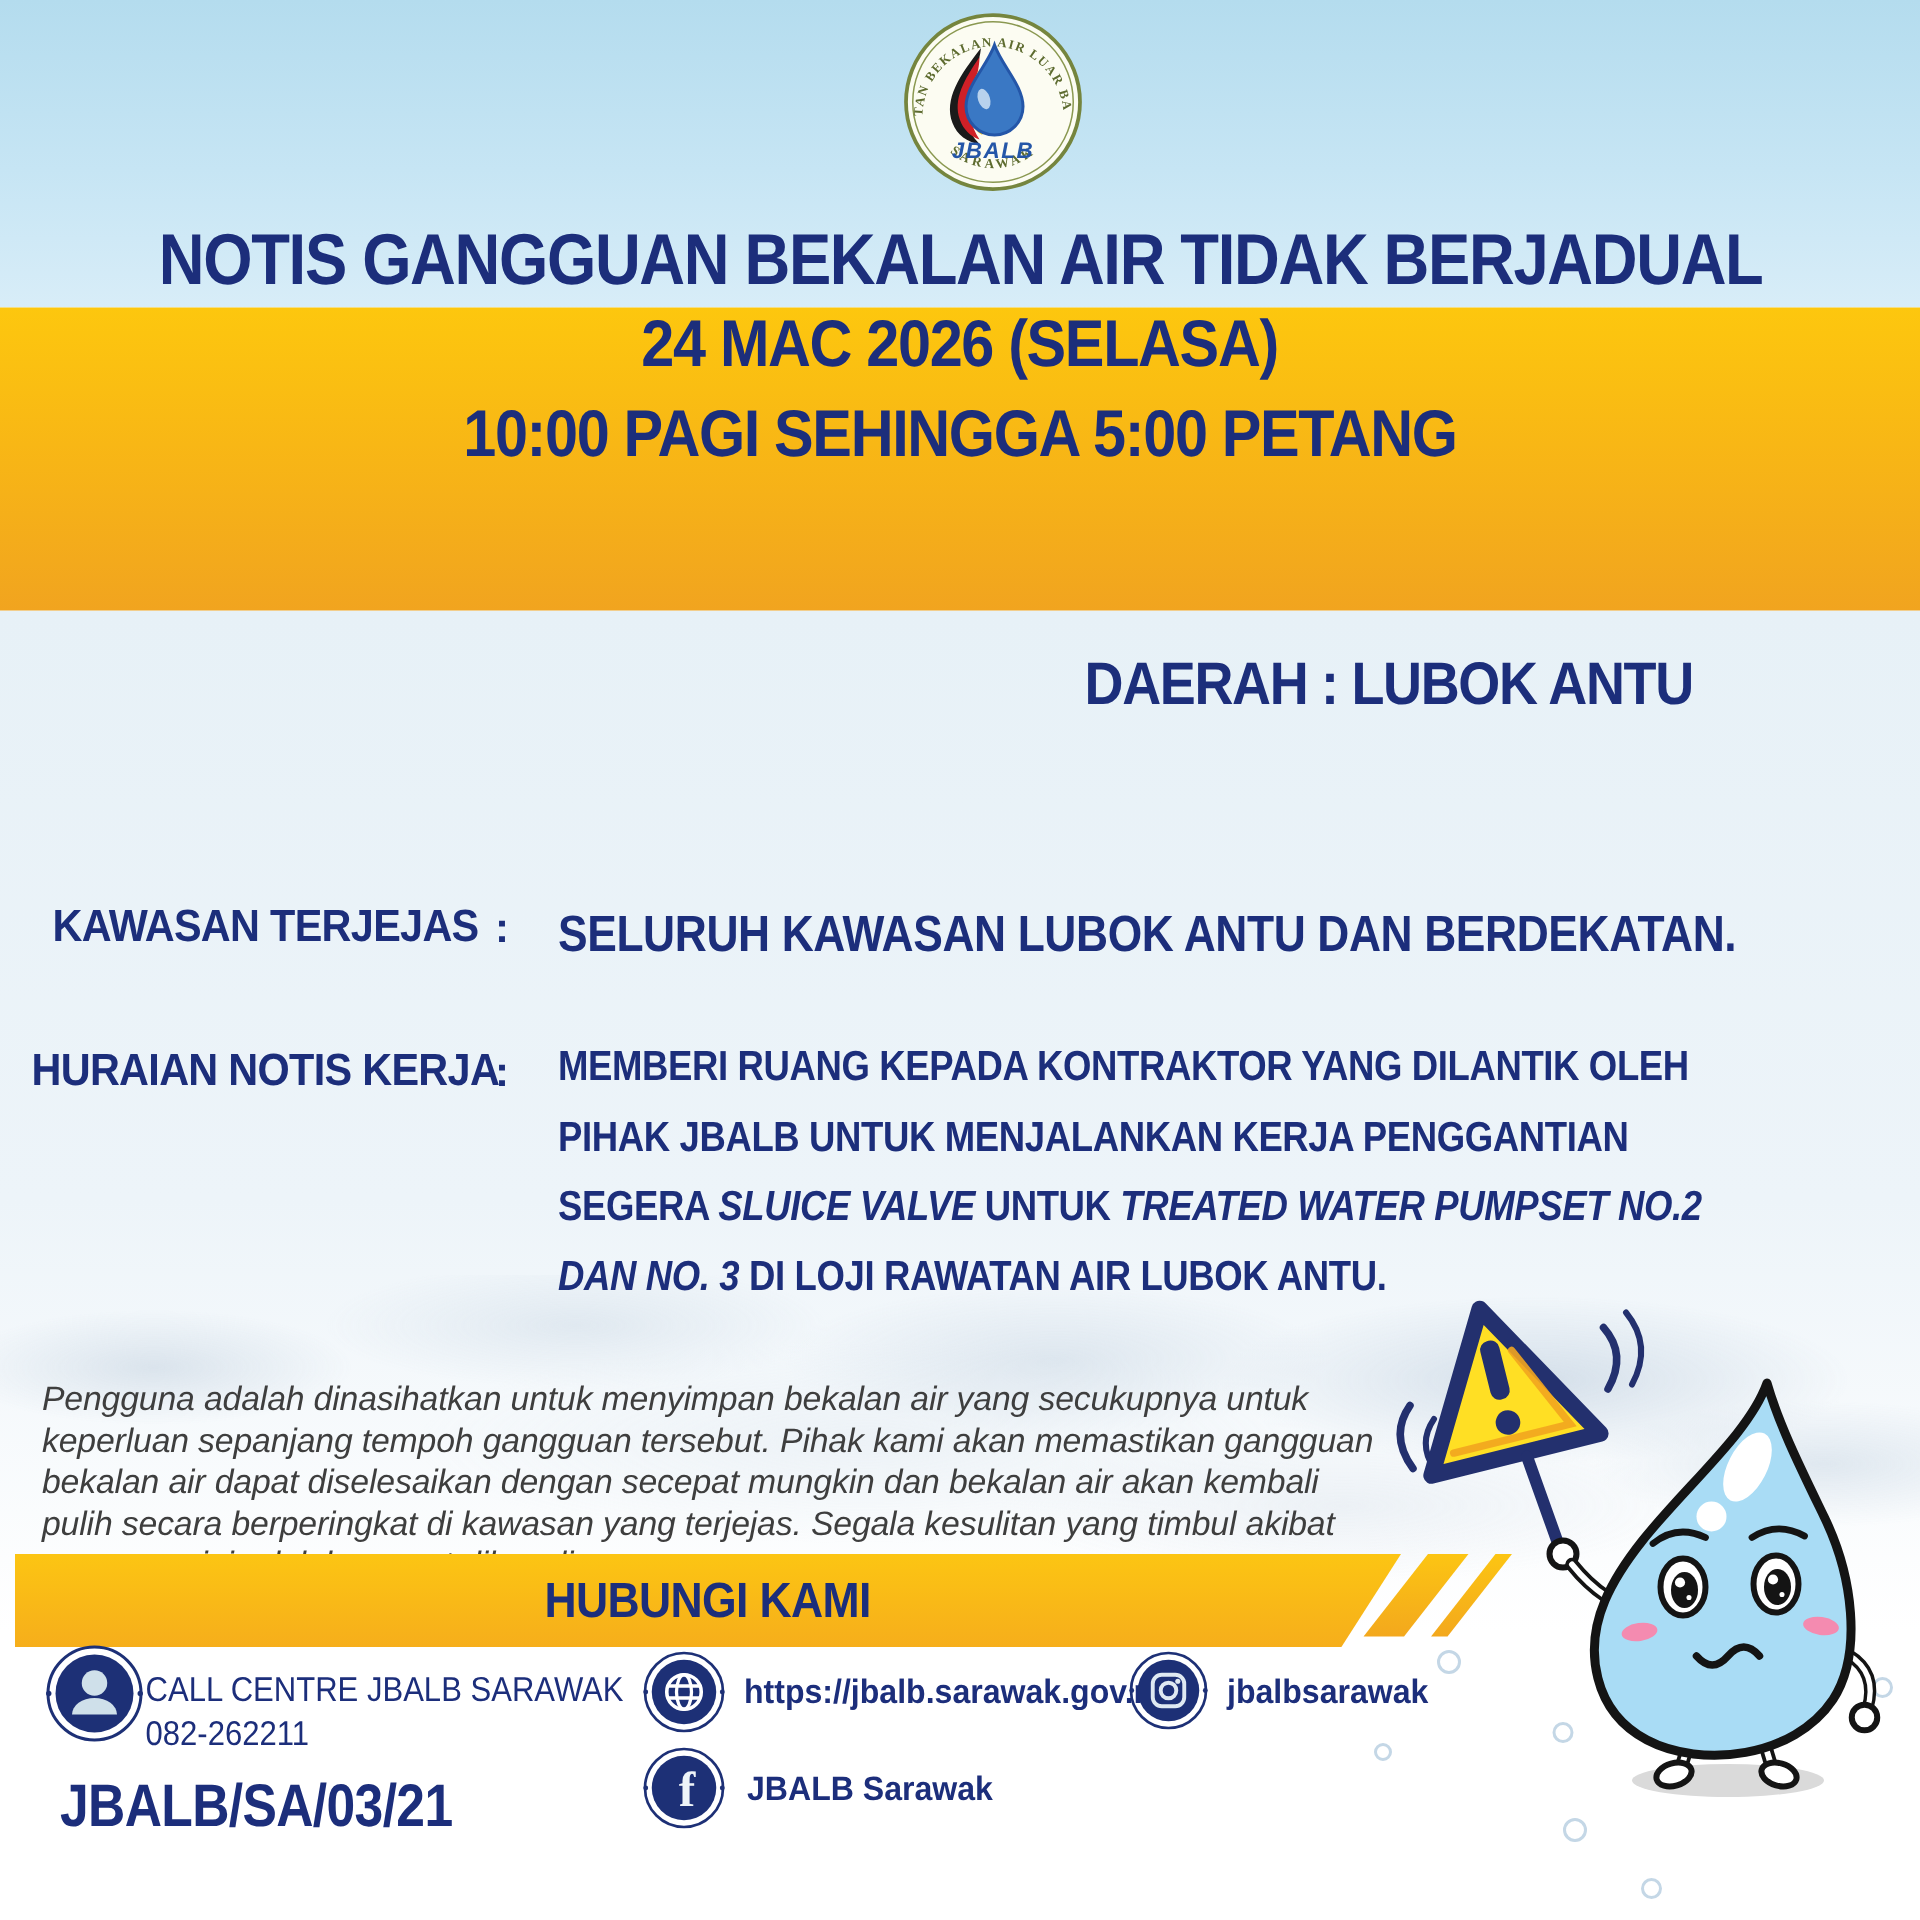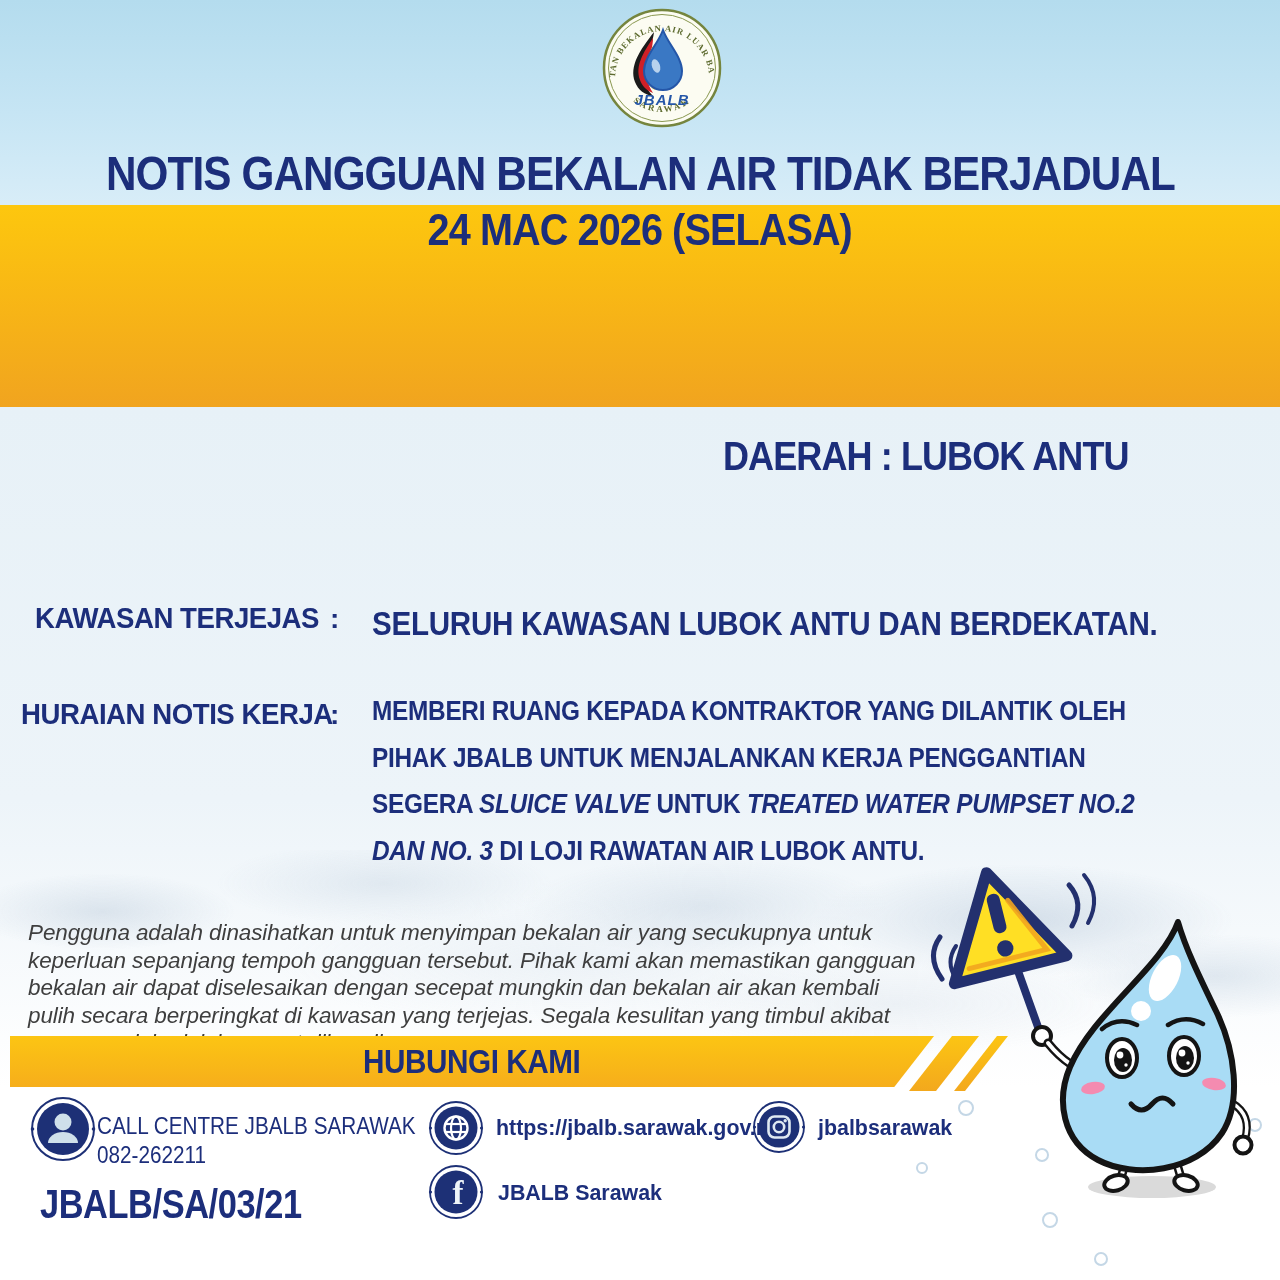--- a/index.html
+++ b/index.html
@@ -35,21 +35,21 @@
   .detail-label{font-size:30px;font-weight:bold;letter-spacing:-.5px;}
   .detail-label .cx{transform:scaleX(.92);}
   .detail-colon{font-size:28px;font-weight:bold;}
   .detail-value{font-size:34px;font-weight:bold;letter-spacing:-.3px;}
   .detail-value .cx{transform:scaleX(.87);}
   #work-text{left:372px;top:688px;width:940px;font-size:28px;font-weight:bold;letter-spacing:-.3px;
              line-height:46.5px;color:#1c2e7b;white-space:nowrap;transform:scaleX(.87);transform-origin:left top;}
   #advisory{left:28px;top:919px;width:898px;font-size:22.5px;font-style:italic;color:#3e3e3e;
             line-height:27.6px;letter-spacing:-.1px;font-weight:500;}
   
-  #contact-bar{left:10px;top:1036px;width:924px;height:51px;
+  #contact-bar{left:10px;top:1036px;width:924px;height:62px;
      background:linear-gradient(180deg,#fcc513 0%,#f6ae1b 100%);
      clip-path:polygon(0 0,100% 0,95.7% 100%,0 100%);
      display:flex;align-items:center;justify-content:center;}
   #contact-bar-label{font-size:33px;font-weight:bold;letter-spacing:-.5px;}
   #contact-bar-label .cxc{transform:scaleX(.9);}
   .stripe{position:absolute;top:1036px;height:55px;background:linear-gradient(180deg,#fcc513,#f3a81d);
           transform:skewX(-38deg);transform-origin:left top;}
   #stripe-1{left:952px;width:27px;}
   #stripe-2{left:997px;width:11px;}
   
@@ -99,20 +99,21 @@
     <ellipse cx="54" cy="58" rx="4" ry="7" fill="#cfe2f4" opacity=".85" transform="rotate(-18 54 58)"></ellipse>
     <text x="60" y="97" text-anchor="middle" font-size="15" font-weight="bold" font-style="italic" fill="#2456a8" font-family="Liberation Sans, sans-serif" letter-spacing="1">JBALB</text>
   </svg>
 
   <div id="title" class="abs navy">
     <span class="cxc">NOTIS GANGGUAN BEKALAN AIR TIDAK BERJADUAL</span>
   </div>
 
   <div id="band" class="abs">
     <div class="band-line"><span class="cxc">24 MAC 2026 (SELASA)</span></div>
+    <div class="band-line"><span class="cxc">10:00 PAGI SEHINGGA 5:00 PETANG</span></div>
   </div>
 
   <div class="abs detail-label navy" style="left:35px;top:601px;">
     <span class="cx">KAWASAN TERJEJAS</span>
   </div>
 
   <div class="abs region navy" style="left:723px;top:434px;">
     <span class="cx"><span>DAERAH</span>&nbsp;<span>:</span>&nbsp;<span>LUBOK ANTU</span></span>
   </div>
   <div class="abs detail-colon navy" style="left:330px;top:603px;">

